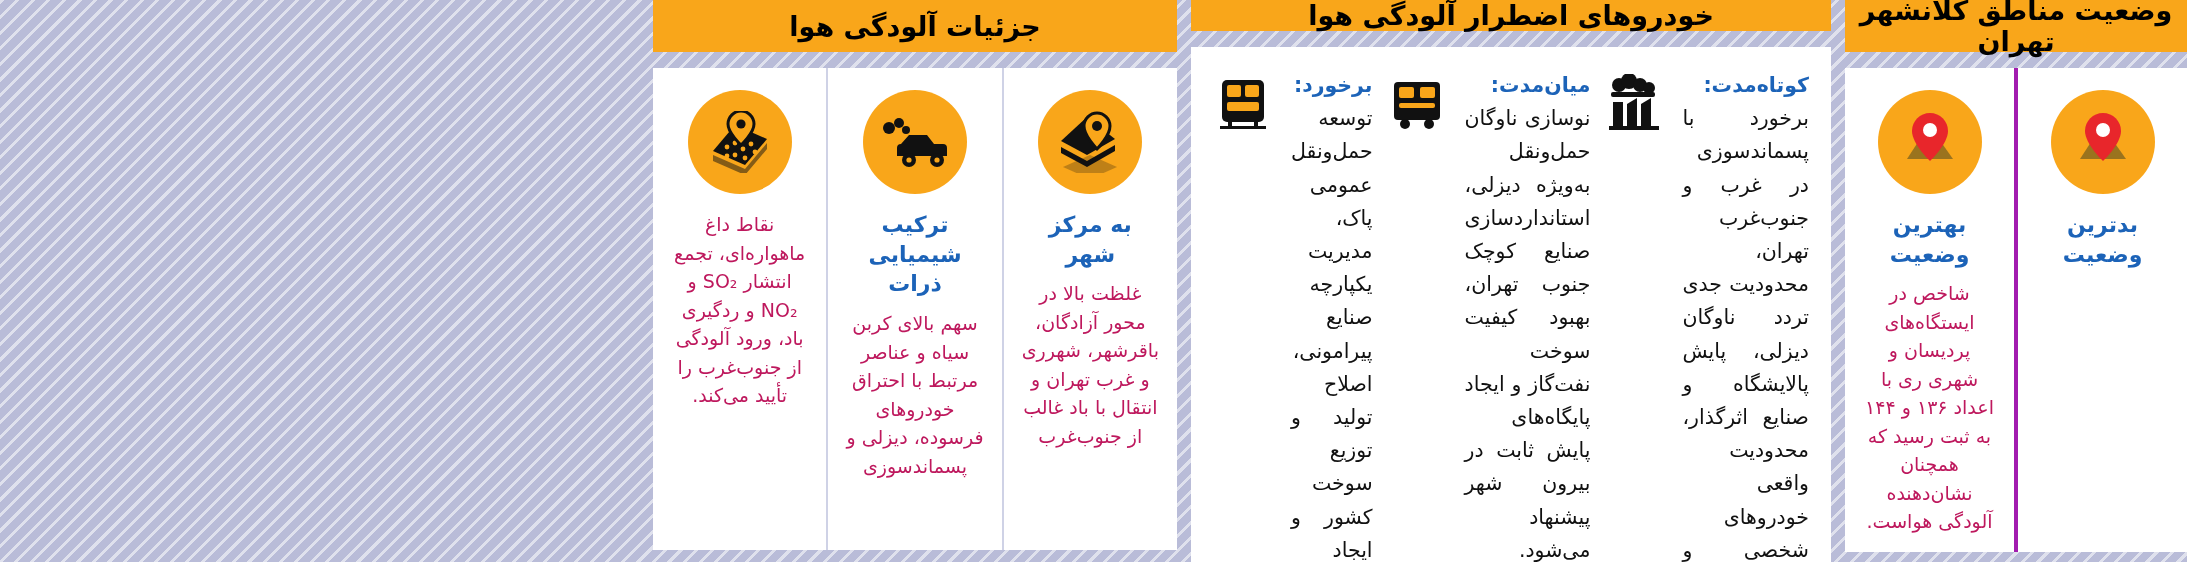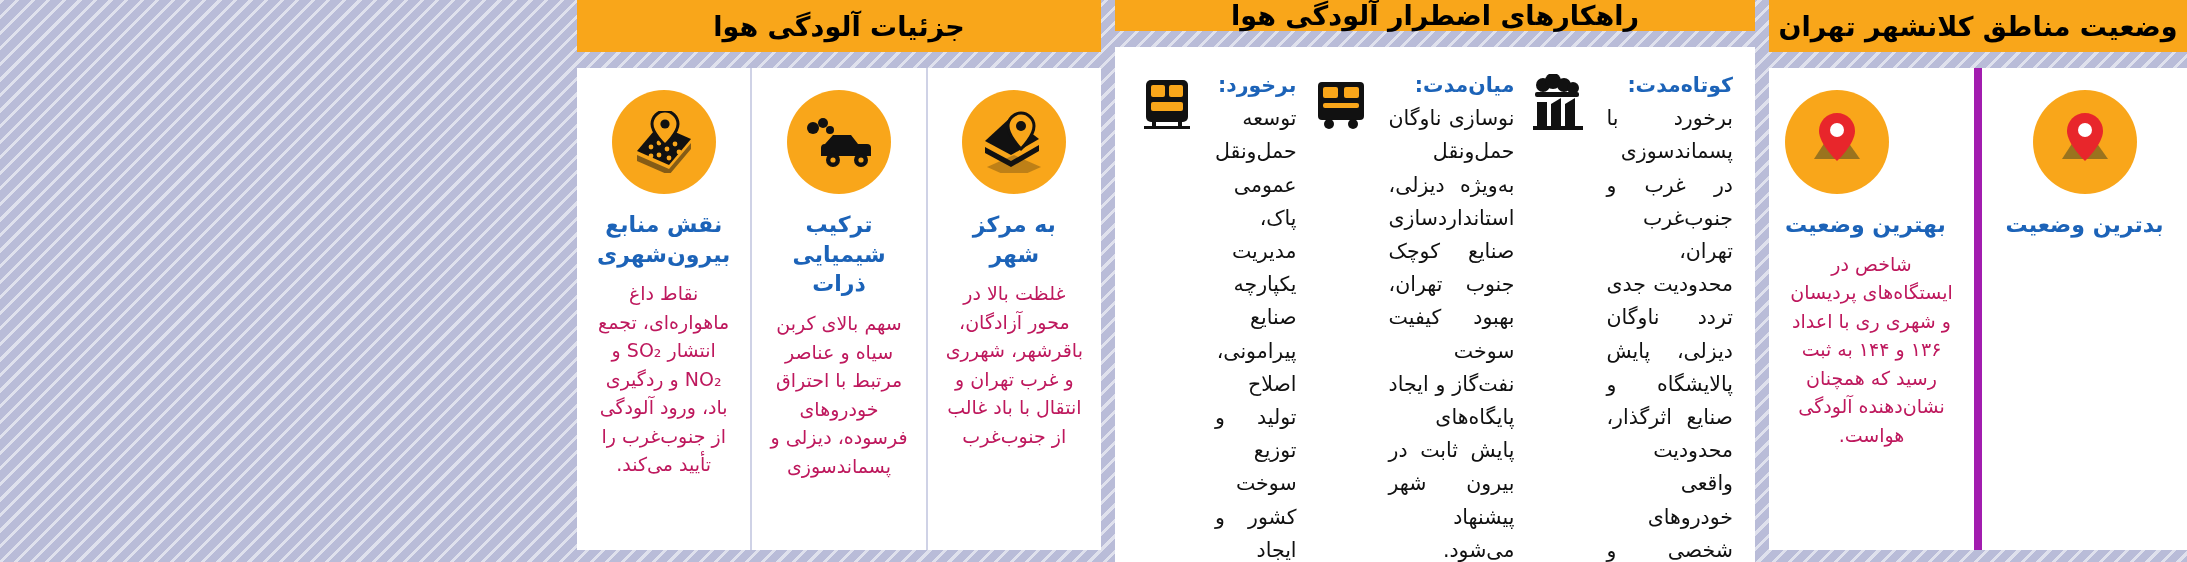--- a/index.html
+++ b/index.html
@@ -34,21 +34,21 @@
     flex:1;
     display:flex;flex-direction:row;
     margin:16px 0 12px 0;
     box-sizing:border-box;
   }
   .panel-outer{display:flex;flex-direction:column;height:100%;box-sizing:border-box;}
 
   
   #panel-details{width:524px;}
   #panel-solutions{width:640px;}
-  #panel-regions{width:418px;border-radius:21px;}
+  #panel-regions{width:342px;border-radius:21px;}
 
   
   .card{
     flex:1;
     padding:22px 18px 16px 18px;
     box-sizing:border-box;
     display:flex;flex-direction:column;align-items:center;
     text-align:center;
     position:relative;
   }
@@ -95,21 +95,21 @@
   }
   .sol-label{color:#1c63b8;font-weight:bold;}
 
   
   .reg-card{
     flex:1;
     padding:22px 16px 16px 16px;
     box-sizing:border-box;
     display:flex;flex-direction:column;align-items:center;text-align:center;
   }
-  .reg-card + .reg-card{border-right:8px solid #a21caf;align-items:flex-end;}
+  .reg-card + .reg-card{border-right:4px solid #a21caf;}
 </style>
 </head>
 <body>
 
 <div class="bg-hatch"></div>
 
 <div class="stage">
 
   <div class="panel-outer" id="panel-regions">
     <div class="panel-head">وضعیت مناطق کلانشهر تهران</div>
@@ -135,21 +135,21 @@
           </svg>
         </div>
         <div class="card-title">بهترین وضعیت</div>
         <div class="card-text">شاخص در ایستگاه‌های پردیسان و شهری ری با اعداد ۱۳۶ و ۱۴۴ به ثبت رسید که همچنان نشان‌دهنده آلودگی هواست.</div>
       </div>
 
     </div>
   </div>
 
   <div class="panel-outer" id="panel-solutions">
-    <div class="panel-head">راهکارهای اضطرار آلودگی هوا</div>
+    <div class="panel-head">خودروهای اضطرار آلودگی هوا</div>
     <div class="sol-body">
 
       <div class="sol-row">
         <div class="sol-text"><span class="sol-label">کوتاه‌مدت:</span><span> برخورد با پسماندسوزی در غرب و جنوب‌غرب تهران، محدودیت جدی تردد ناوگان دیزلی، پایش پالایشگاه و صنایع اثرگذار، محدودیت واقعی خودروهای شخصی و استفاده رایگان از حمل‌ونقل عمومی و اعلام پیش‌دستانه شرایط اضطرار ضروری است.</span></div>
         <div class="sol-icon">
           <svg width="58" height="58" viewBox="0 0 58 58">
             <g fill="#111">
               <circle cx="14" cy="11" r="7"></circle>
                 <circle cx="24" cy="7" r="8"></circle>
                 <circle cx="35" cy="11" r="7"></circle>
@@ -264,23 +264,19 @@
                   <circle cx="30" cy="44" r="2.4"></circle>
                   <circle cx="40" cy="47" r="2.4"></circle>
                 <circle cx="50" cy="41" r="2.4"></circle>
                   <circle cx="22" cy="45" r="2.4"></circle>
               </g>
             </g>
             <path d="M36 0 C29 0 23 6 23 13 C23 22 36 34 36 34 C36 34 49 22 49 13 C49 6 43 0 36 0 Z" fill="#f9a61a" stroke="#111" stroke-width="3"></path>
             <circle cx="36" cy="13" r="4.6" fill="#111"></circle>
           </svg>
         </div>
-        <div class="card-title">
-          <div>نقش منابع</div>
-          <div>بیرون‌شهری</div>
-        </div>
         <div class="card-text">نقاط داغ ماهواره‌ای، تجمع انتشار SO₂ و NO₂ و ردگیری باد، ورود آلودگی از جنوب‌غرب را تأیید می‌کند.</div>
       </div>
 
     </div>
   </div>
 
 </div>
 
 </body></html>

